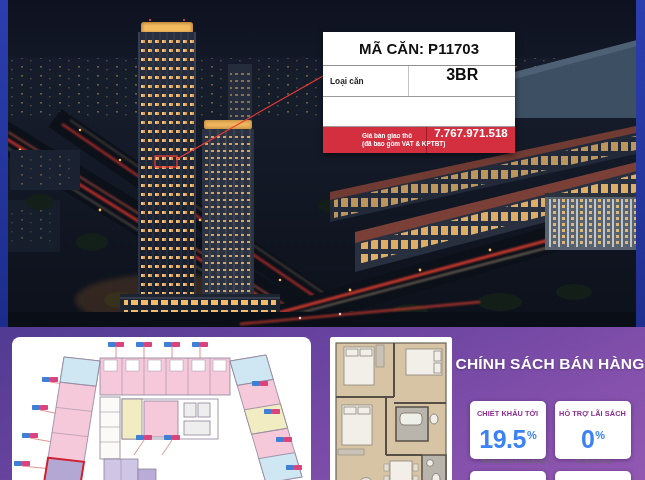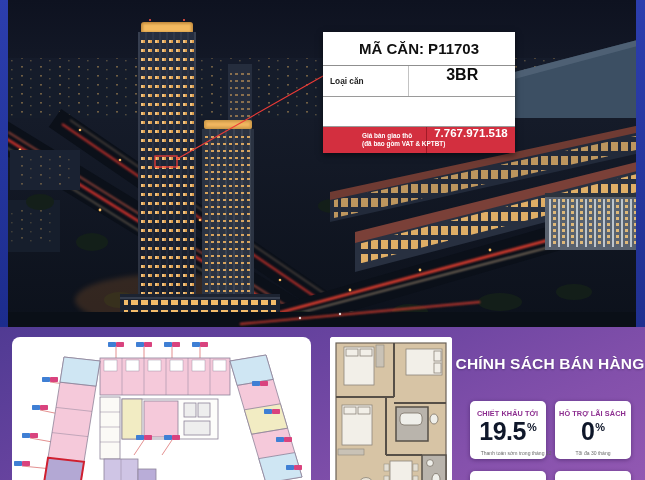--- a/index.html
+++ b/index.html
@@ -30,21 +30,21 @@
   .panel{position:absolute;background:#fff;}
   .floorplan{left:12px;top:337px;width:299px;height:170px;border-radius:8px;overflow:hidden;}
   .unitplan{left:330px;top:337px;width:122px;height:170px;border-radius:3px;overflow:hidden;}
   .panel svg{display:block;width:100%;height:100%;}
   
   .policy{position:absolute;left:455px;top:340px;width:190px;height:140px;text-align:center;color:#fff;}
   .policy-title{margin-top:14px;font-weight:bold;font-size:15.5px;line-height:19px;letter-spacing:.2px;text-shadow:0 1px 2px rgba(20,0,40,.3);}
   .cards{position:absolute;left:0;top:61px;width:190px;display:flex;justify-content:center;gap:9px;}
   .card{width:76px;height:58px;background:#fff;border-radius:5px;box-sizing:border-box;padding-top:8px;box-shadow:0 1px 4px rgba(30,5,55,.4);}
   .card-label{font-size:7.3px;font-weight:bold;color:#8c2d8f;letter-spacing:.1px;white-space:nowrap;}
-  .card-value{font-size:25px;font-weight:bold;color:#0f172a;line-height:25px;margin-top:1px;letter-spacing:-.5px;}
+  .card-value{font-size:25px;font-weight:bold;color:#3b82f6;line-height:25px;margin-top:9px;letter-spacing:-.5px;}
   .card-value .pct{font-size:11px;position:relative;top:-9px;left:1px;letter-spacing:0;}
   .card-caption{font-size:7px;color:#6b6b6b;margin-top:2px;white-space:nowrap;transform:scale(.72);transform-origin:center top;}
   .cards2{position:absolute;left:0;top:131px;width:190px;display:flex;justify-content:center;gap:9px;}
   .card-stub{width:76px;height:24px;background:#fff;border-radius:5px;box-shadow:0 1px 4px rgba(30,5,55,.4);}
 </style>
 </head>
 <body>
 
 <div class="stage">
 

